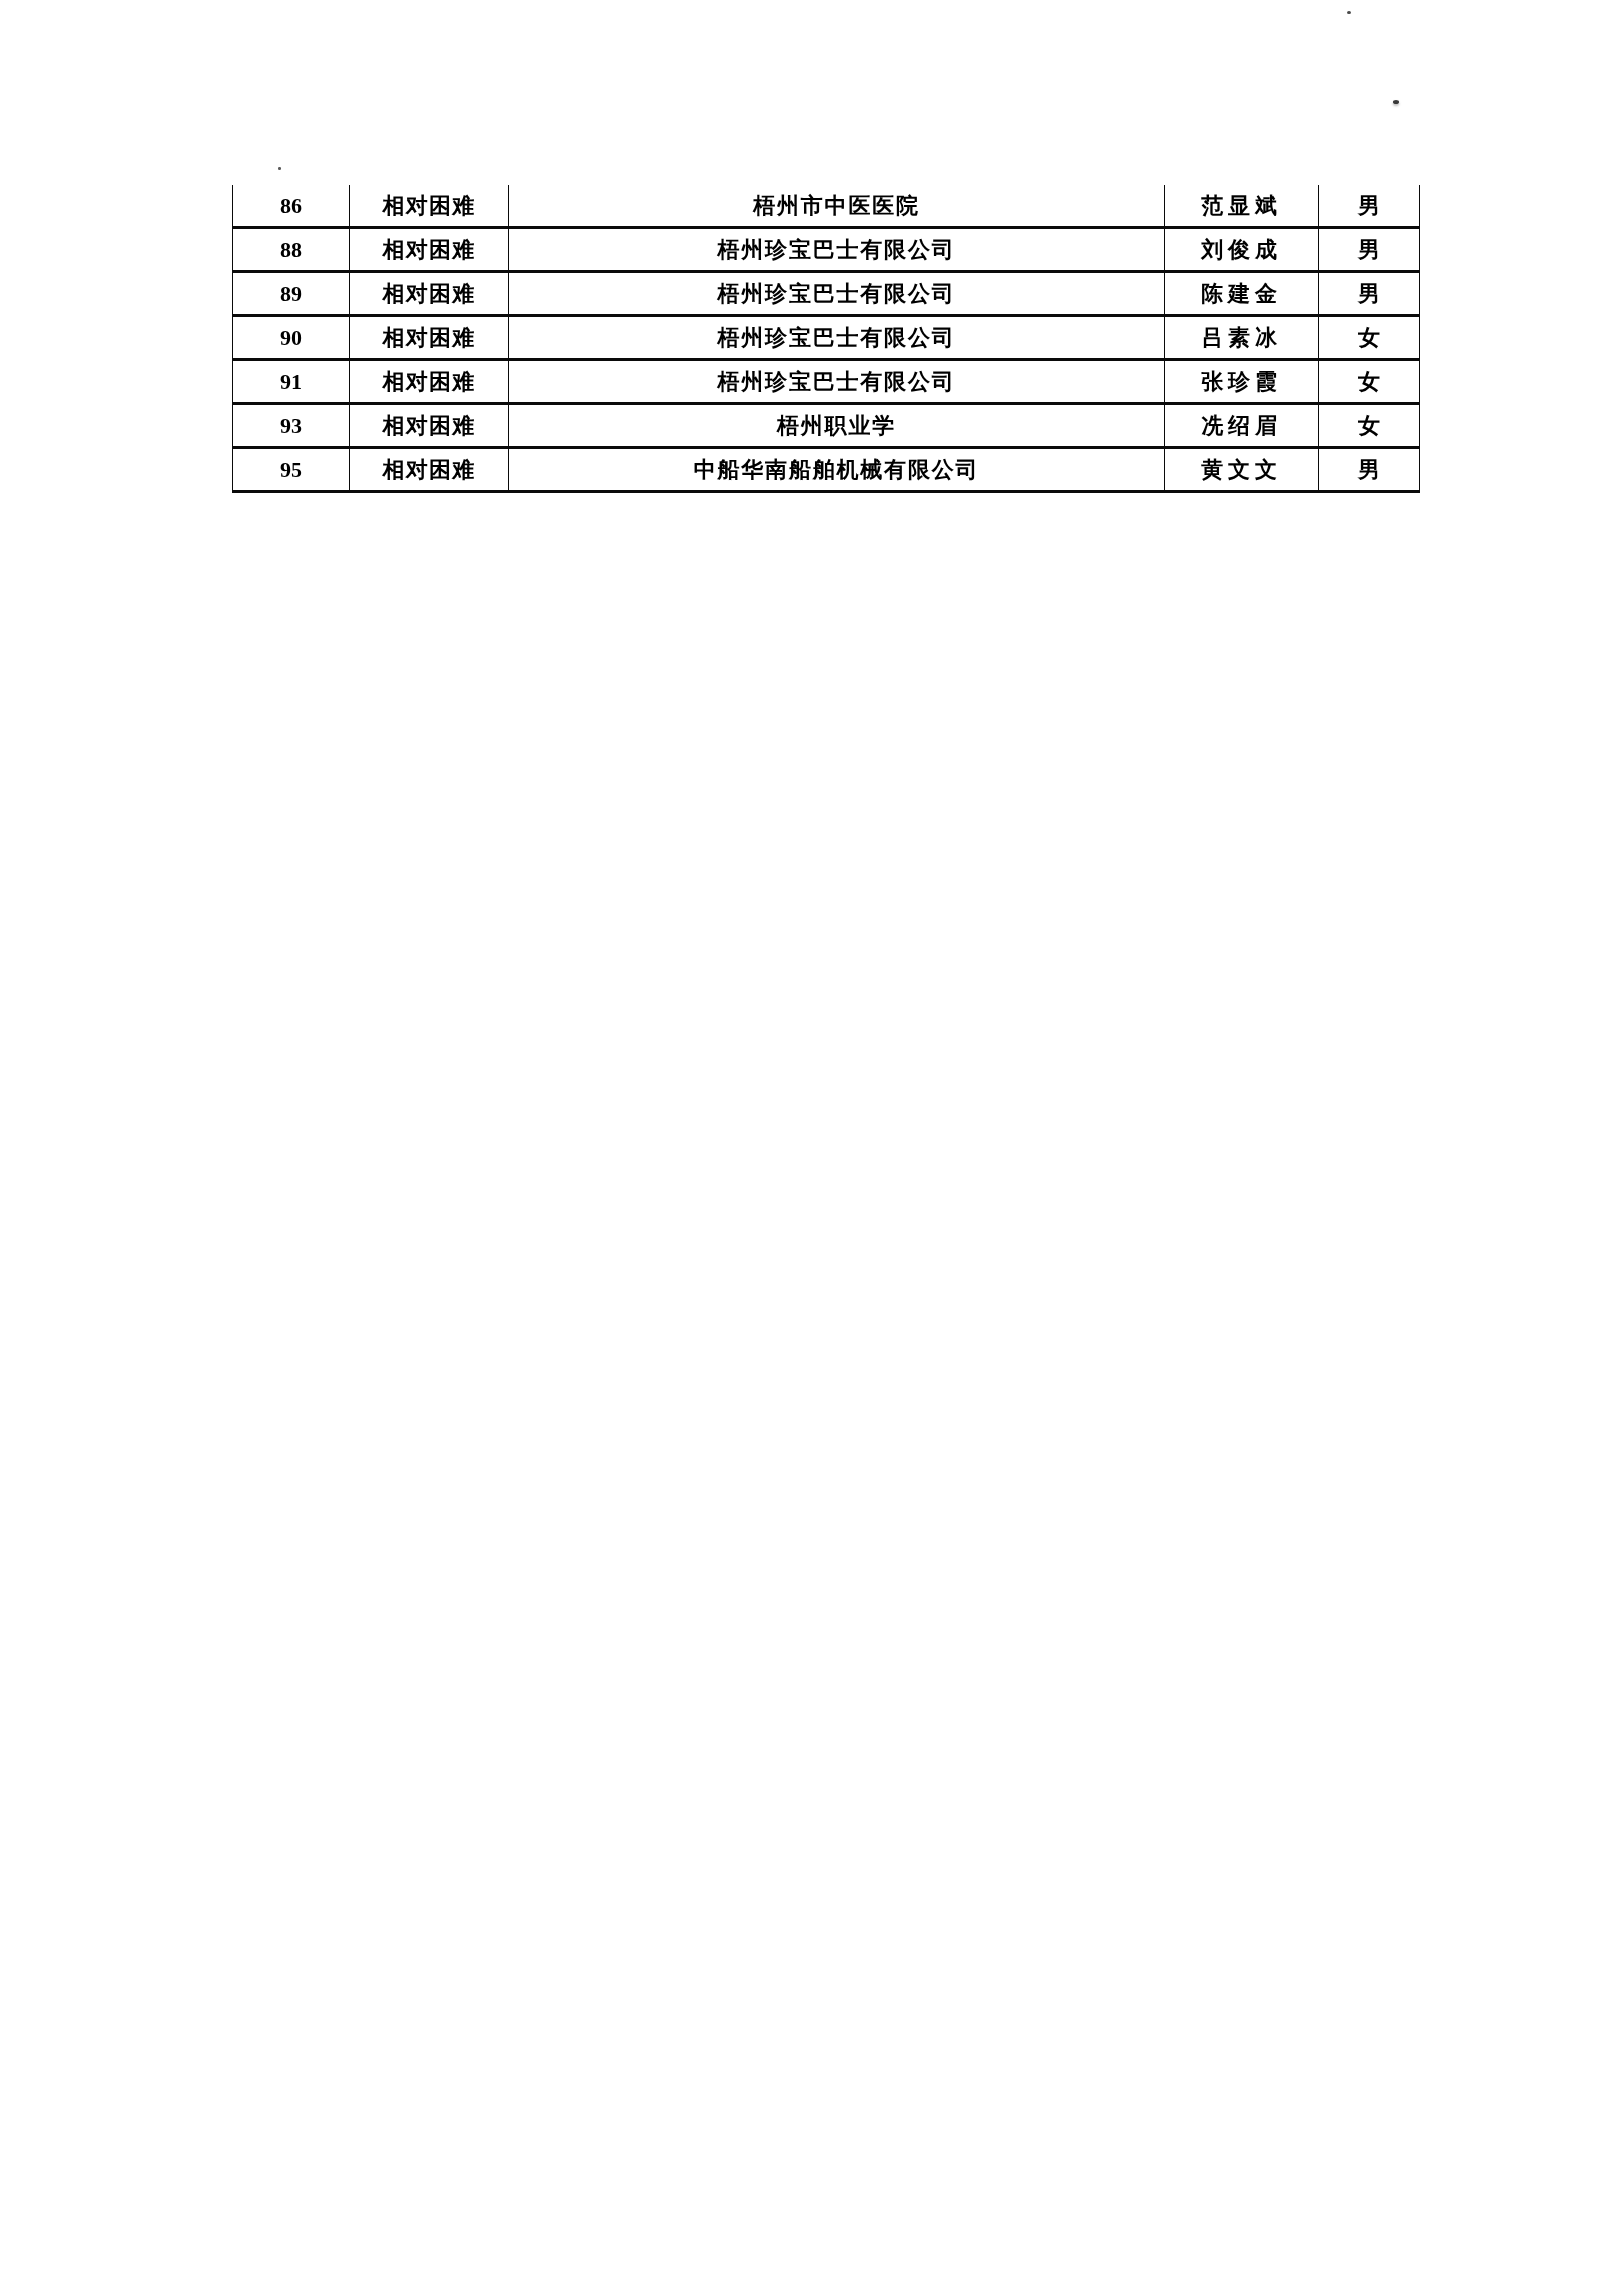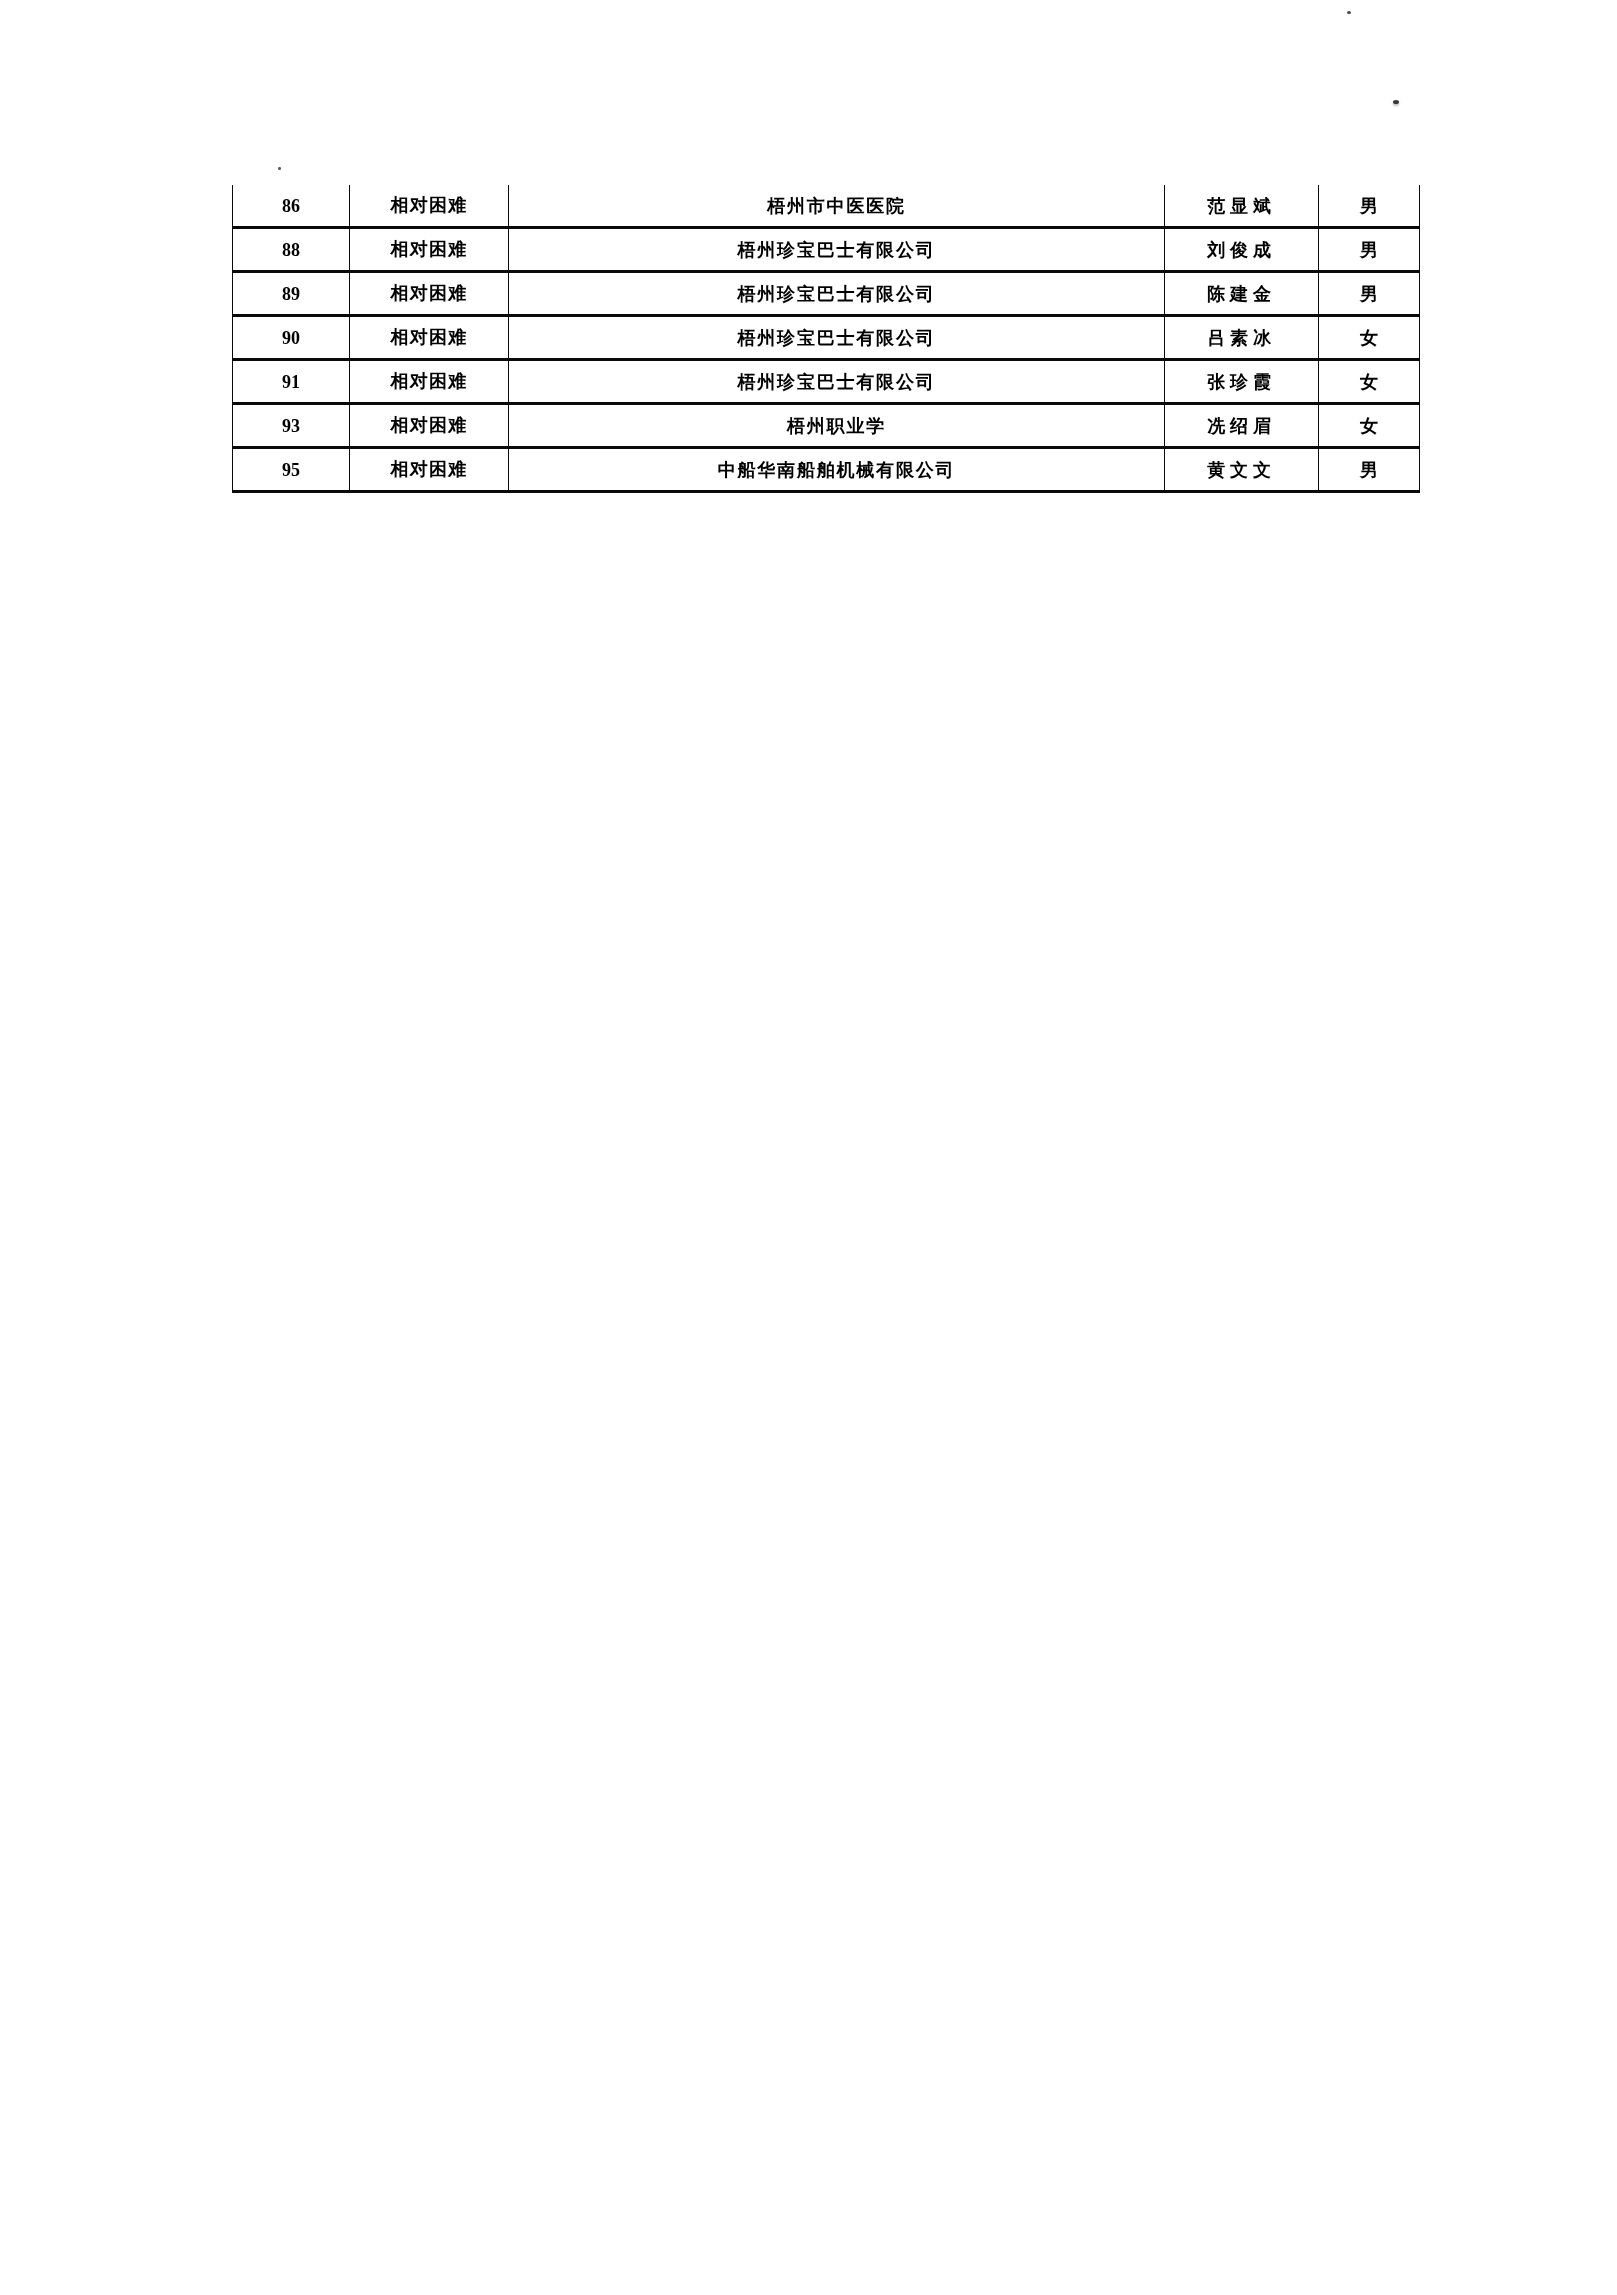--- a/index.html
+++ b/index.html
@@ -33,31 +33,31 @@
   table.roster td {
     height: 41px;
     padding: 0;
     border-left: 1.8px solid #0a0a0a;
     border-right: 1.8px solid #0a0a0a;
     border-bottom: 3.1px solid #0a0a0a;
     border-top: 3.1px solid #0a0a0a;
     text-align: center;
     vertical-align: middle;
     font-weight: 600;
-    font-size: 18px;
+    font-size: 22px;
     line-height: 1;
     white-space: nowrap;
     overflow: hidden;
   }
   
   table.roster tr:first-child td { border-top: none; }
   table.roster tr:last-child td { border-bottom-width: 3.7px; }
 
   td.col-no   { font-size: 29.5px; font-weight: 500; }
-  td.col-cat  { letter-spacing: 1.2px; font-family: Liberation Mono, monospace; }
+  td.col-cat  { letter-spacing: 1.2px; }
   td.col-org  { letter-spacing: 1.8px; }
   td.col-name { letter-spacing: 4.9px; }
   td.col-gender { letter-spacing: 0; }
 
   
   .speck {
     position: absolute;
     border-radius: 50%;
   }
   .speck-1 { left: 1347px; top: 11px;  width: 3.7px;  height: 3.1px; background: #4a4a4a; }

